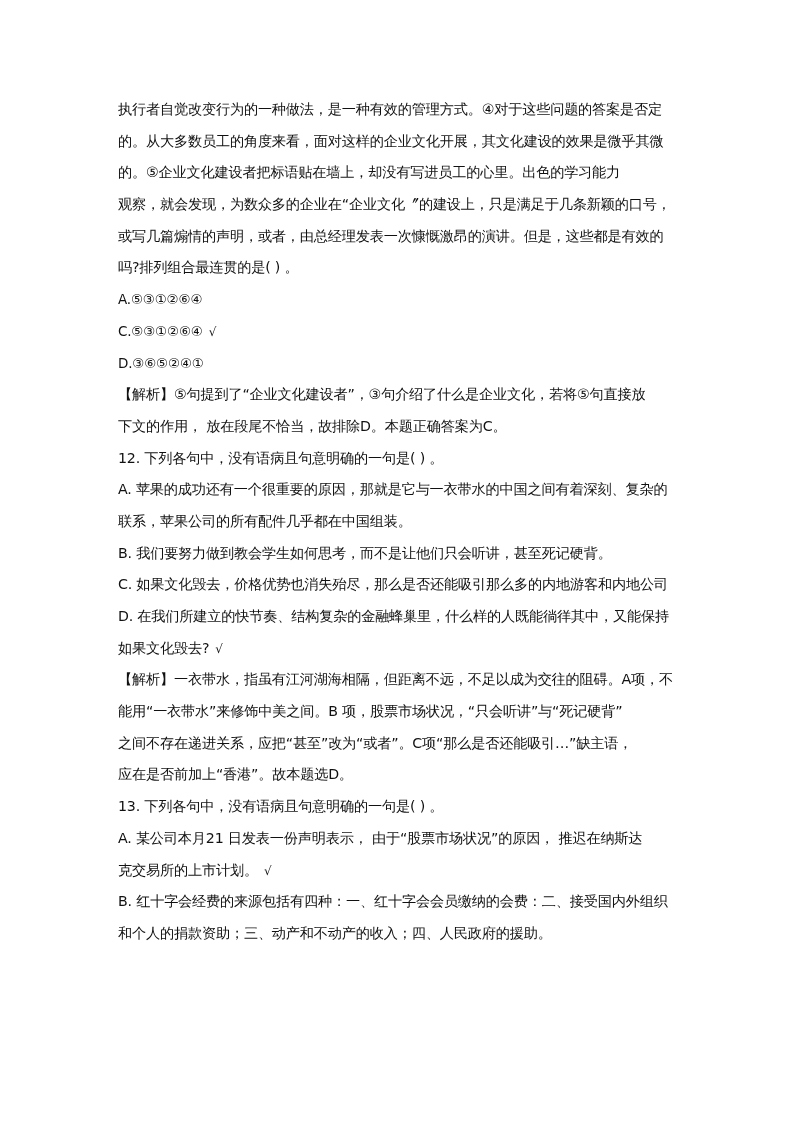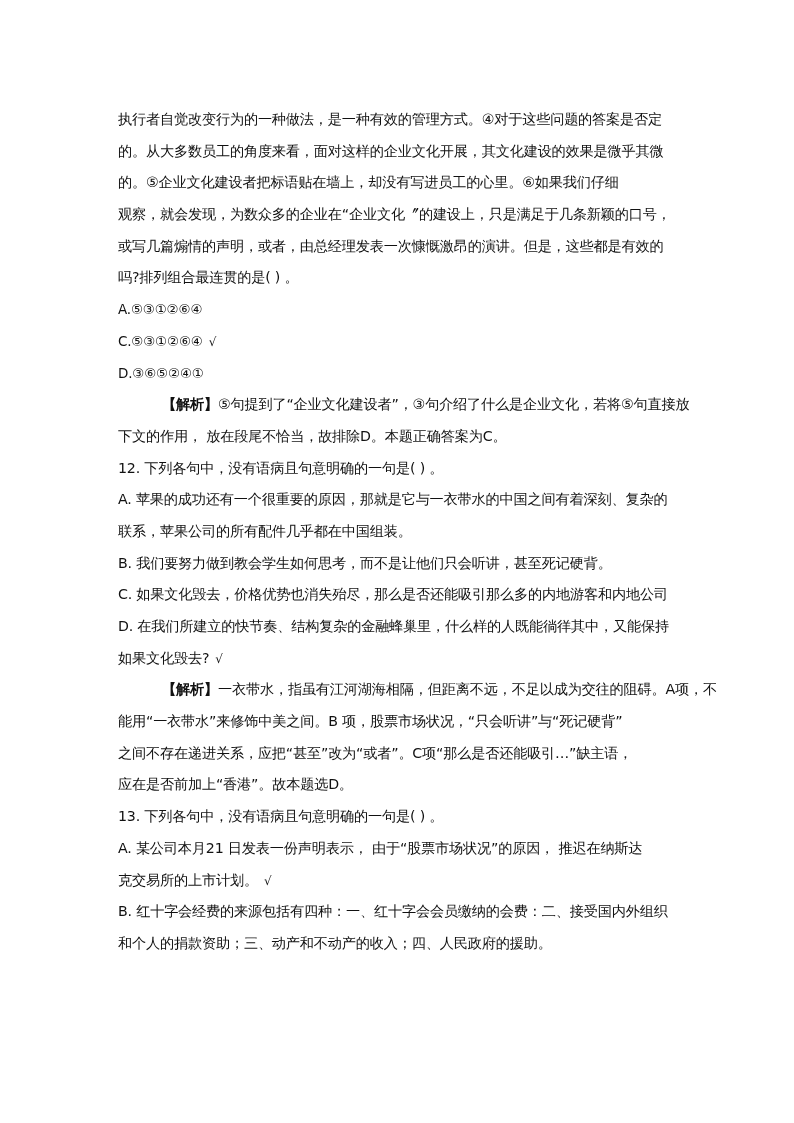--- a/index.html
+++ b/index.html
@@ -1,31 +1,31 @@
 <!DOCTYPE html>
 <html><head>
 <meta charset="utf-8">
 <style>
   html, body { margin: 0; padding: 0; background: #ffffff; }
   body { width: 794px; height: 1123px; position: relative; overflow: hidden;
          font-family: "DejaVu Sans", "Liberation Sans", sans-serif; color: #111; }
-  .page { position: absolute; left: 118px; top: 104px; width: 570px; }
+  .page { position: absolute; left: 118px; top: 94px; width: 570px; }
   .line { height: 31.7px; line-height: 31.7px; font-size: 14.2px; white-space: nowrap; letter-spacing: -0.2px; }
   .opt { font-size: 13.5px; }
-  .bold { font-weight: bold; margin-left: 44px; }
+  .bold { font-weight: normal; }
   .check { font-size: 12px; margin-left: 6px; }
 </style>
 </head>
 <body>
 
 <div class="page">
   <div>
     <div class="line">执行者自觉改变行为的一种做法，是一种有效的管理方式。④对于这些问题的答案是否定</div>
     <div class="line">的。从大多数员工的角度来看，面对这样的企业文化开展，其文化建设的效果是微乎其微</div>
-    <div class="line">的。⑤企业文化建设者把标语贴在墙上，却没有写进员工的心里。⑥如果我们仔细</div>
+    <div class="line">的。⑤企业文化建设者把标语贴在墙上，却没有写进员工的心里。出色的学习能力</div>
     <div class="line">观察，就会发现，为数众多的企业在“企业文化〞的建设上，只是满足于几条新颖的口号，</div>
     <div class="line">或写几篇煽情的声明，或者，由总经理发表一次慷慨激昂的演讲。但是，这些都是有效的</div>
     <div class="line">吗?排列组合最连贯的是( ) 。</div>
   </div>
 
   <div>
     <div class="line opt"><span>A.⑤③①②⑥④</span></div>
     <div class="line opt"><span>C.⑤③①②⑥④</span><span class="check">√</span></div>
     <div class="line opt"><span>D.③⑥⑤②④①</span></div>
   </div>

